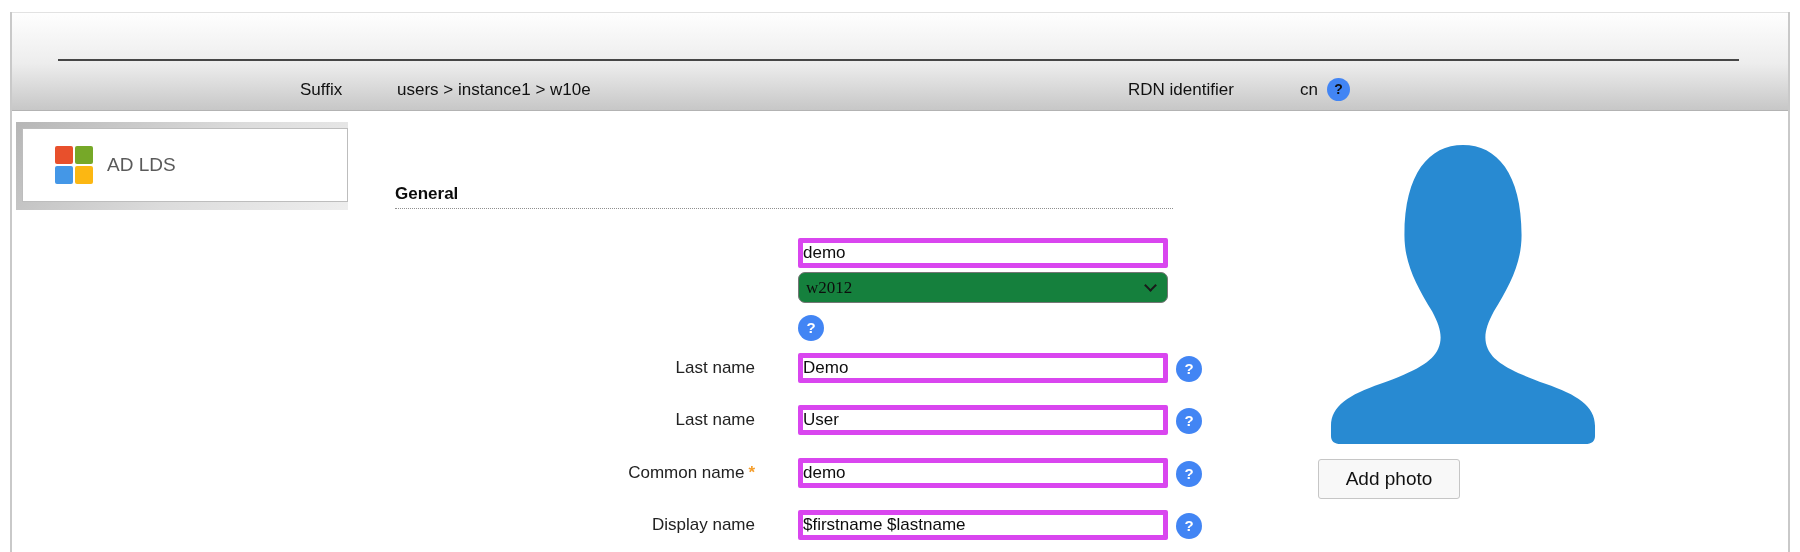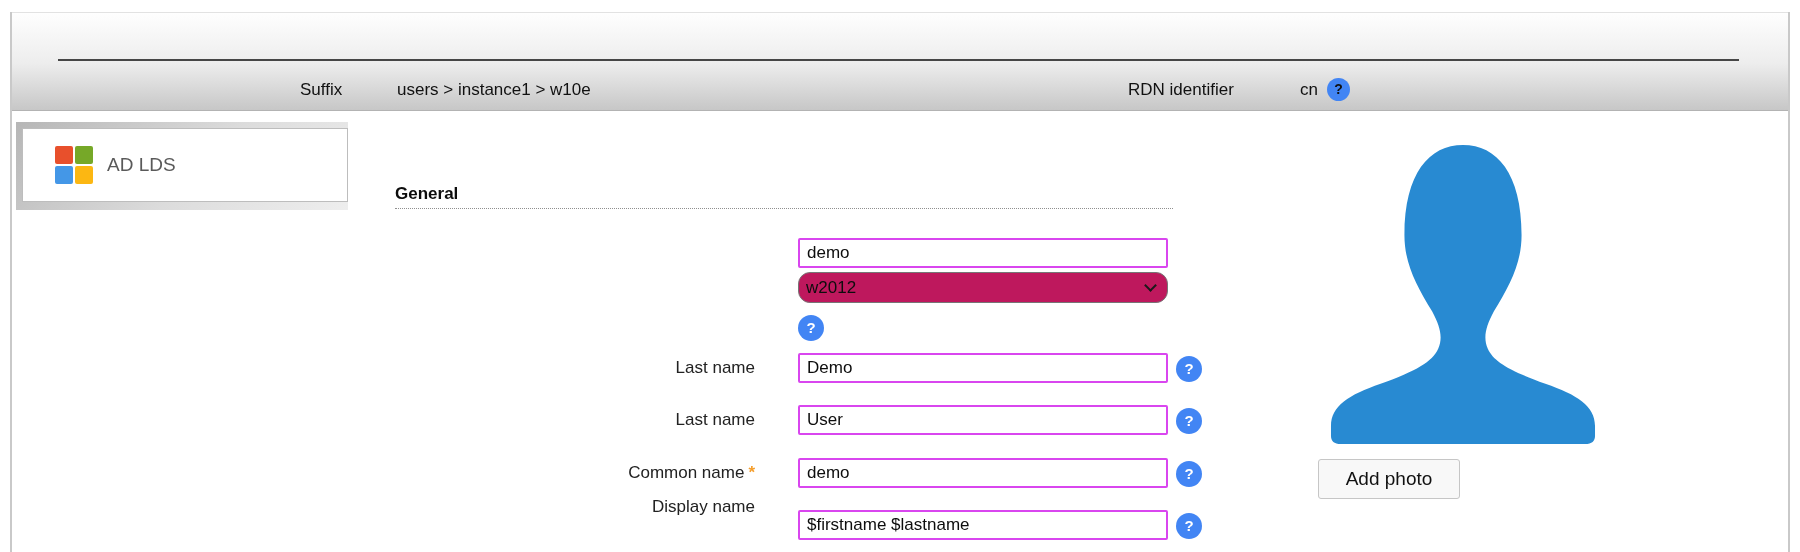--- a/index.html
+++ b/index.html
@@ -62,27 +62,27 @@
   .section-title { position:absolute; left:383px; top:172px; font-size:17px; font-weight:bold; color:#0d0d0d; }
   .section-rule  { position:absolute; left:383px; top:196px; width:778px; border-bottom:1px dotted #8f8f8f; }
   
   .form-label {
     position:absolute; left:383px; width:360px; text-align:right;
     font-size:17px; color:#222; line-height:30px; white-space:nowrap;
   }
   .req { color:var(--required-orange,#f59e2c); margin-left:4px; font-weight:bold; }
   .text-input {
     position:absolute; left:786px; width:370px; height:30px;
-    border:2px solid #d946ef; border-radius:2px; padding:2px 7px;
+    border:5px solid #d946ef; border-radius:2px; padding:2px 0;
     font-family:"Liberation Sans", sans-serif; font-size:17px; color:#0d0d0d; background:#fff;
   }
   .select-wrap { position:absolute; left:786px; width:370px; height:31px; }
   .select-wrap select {
-    width:100%; height:100%; border:1px solid #767676; border-radius:12px;
-    background:#be185d; font-family:Liberation Sans, sans-serif; font-size:17px; color:#0d0d0d;
+    width:100%; height:100%; border:1px solid #767676; border-radius:7px;
+    background:#15803d; font-family:Liberation Serif, serif; font-size:17px; color:#0d0d0d;
     padding:2px 30px 2px 7px; appearance:none; -webkit-appearance:none; cursor:pointer;
   }
   .chevron-down {
     position:absolute; right:13px; top:9px; width:9px; height:9px; pointer-events:none;
     border-right:2px solid #1a1a1a; border-bottom:2px solid #1a1a1a; transform:rotate(45deg);
   }
   .row-help { position:absolute; left:1164px; }
   
   .silhouette { position:absolute; left:1317px; top:131px; width:268px; height:301px; }
   .silhouette svg { display:block; width:100%; height:100%; }
@@ -155,21 +155,21 @@
     </span>
 
     <div class="form-label" style="top:446px;">
       <span>Common name</span><span class="req">*</span>
     </div>
     <input class="text-input" style="top: 446px;" value="demo">
     <span class="row-help" style="top:449px;">
       <span class="help-icon">?</span>
     </span>
 
-    <div class="form-label" style="top:480px;">
+    <div class="form-label" style="top:498px;">
       <span>Display name</span>
     </div>
     <input class="text-input" style="top: 498px;" value="$firstname $lastname">
     <span class="row-help" style="top:501px;">
       <span class="help-icon">?</span>
     </span>
 
     <div class="silhouette">
       <svg viewBox="0 0 270 300" preserveAspectRatio="none" aria-hidden="true">
         <path fill="var(--silhouette-blue,#288ad2)" d="M12,300 C5,300 2,297 2,292 L2,282 C2,262 20,251 52,240

